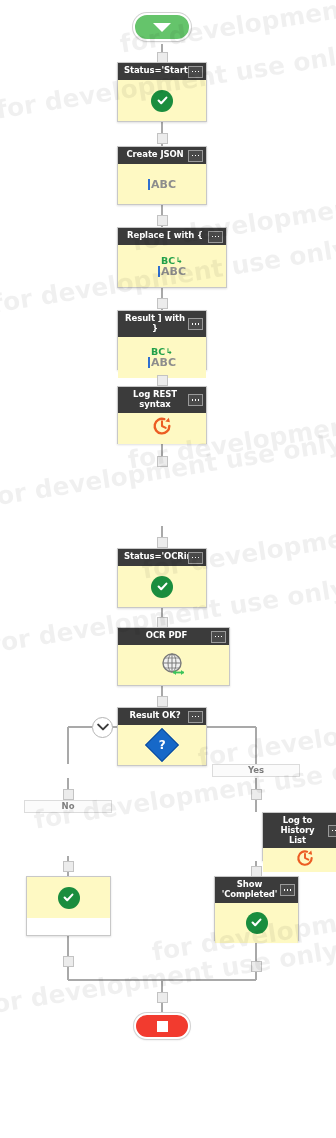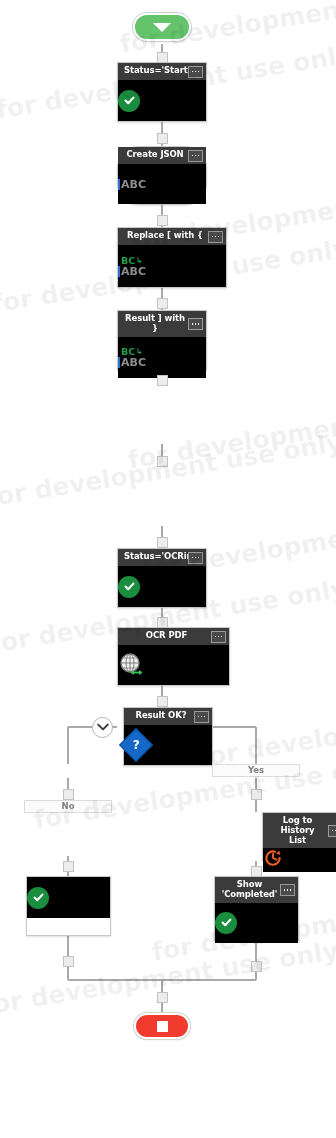--- a/index.html
+++ b/index.html
@@ -85,22 +85,22 @@
     gap: 1.5px;
   }
   .menu-dots i {
     display: block;
     width: 1.5px; height: 1.5px;
     background: #ffffff;
   }
   .node-body {
     display: flex;
     align-items: center;
-    justify-content: flex-start;
-    background: #000000;
+    justify-content: center;
+    background: #fef9c3;
   }
 
   
   .terminal {
     position: absolute;
     z-index: 3;
     box-sizing: border-box;
     border-radius: 999px;
     border: 2px solid #ffffff;
     box-shadow: 0 0 0 1px #d2d2d2, 0 1px 2px rgba(0,0,0,0.16);
@@ -315,21 +315,21 @@
     <div class="node-body" style="height:41px;">
       <span class="ic-check">
         <svg width="13" height="13" viewBox="0 0 13 13">
             <path d="M2.6 6.6 L5.2 9.2 L10.4 3.6" stroke="#ffffff" stroke-width="2.1" fill="none" stroke-linecap="round" stroke-linejoin="round"></path>
           </svg>
       </span>
     </div>
   </div>
   <div class="handle" style="left:157px; top:133px;"></div>
 
-  <div class="node" style="left:117px; top:146px; width:90px; height:59px;border-radius:22px;">
+  <div class="node" style="left:117px; top:146px; width:90px; height:59px;">
     <div class="node-header">
       <span>Create JSON</span>
       <span class="menu-dots">
           <i></i>
           <i></i>
           <i></i>
         </span>
     </div>
     <div class="node-body" style="height:40px;">
       <span class="ic-abc">
@@ -381,20 +381,40 @@
         </span>
         <span class="ic-abc">
           <span class="caret-bar"></span>
             <span>ABC</span>
         </span>
       </span>
     </div>
   </div>
   <div class="handle" style="left:157px; top:375px;"></div>
 
+  <div class="node" style="left:117px; top:386px; width:90px; height:58px;">
+    <div class="node-header two-line">
+      <span>Log REST</span><br>
+      <span>syntax</span>
+      <span class="menu-dots">
+          <i></i>
+          <i></i>
+          <i></i>
+        </span>
+    </div>
+    <div class="node-body" style="height:31px;">
+      <span class="ic">
+        <svg width="22" height="22" viewBox="0 0 24 24">
+          <path d="M20 12 A8 8 0 1 1 14.5 4.5" stroke="#ec5d23" stroke-width="2.6" fill="none" stroke-linecap="round"></path>
+          <path d="M12 7 L12 12 L16 14" stroke="#ec5d23" stroke-width="2.3" fill="none" stroke-linecap="round" stroke-linejoin="round"></path>
+          <path d="M19.5 3 L20.6 8 L15.6 7" fill="#ec5d23"></path>
+        </svg>
+      </span>
+    </div>
+  </div>
   <div class="handle" style="left:157px; top:456px;"></div>
 
   <div class="handle" style="left:157px; top:537px;"></div>
 
   <div class="node" style="left:117px; top:548px; width:90px; height:60px;">
     <div class="node-header">
       <span>Status='OCRing'</span>
       <span class="menu-dots">
           <i></i>
           <i></i>
@@ -431,21 +451,21 @@
           <line x1="12" y1="2" x2="12" y2="20" stroke="#7b7b7b" stroke-width="1"></line>
           <path d="M13 20.5 L24 20.5" stroke="#3cc45a" stroke-width="1.8" fill="none"></path>
           <path d="M16 18 L13 20.5 L16 23" fill="#3cc45a"></path>
           <path d="M21 18 L24 20.5 L21 23" fill="#3cc45a"></path>
         </svg>
       </span>
     </div>
   </div>
   <div class="handle" style="left:157px; top:696px;"></div>
 
-  <div class="node" style="left:123px; top:707px; width:90px; height:59px;">
+  <div class="node" style="left:117px; top:707px; width:90px; height:59px;">
     <div class="node-header">
       <span>Result OK?</span>
       <span class="menu-dots">
           <i></i>
           <i></i>
           <i></i>
         </span>
     </div>
     <div class="node-body" style="height:40px;">
       <span class="ic-diamond">

